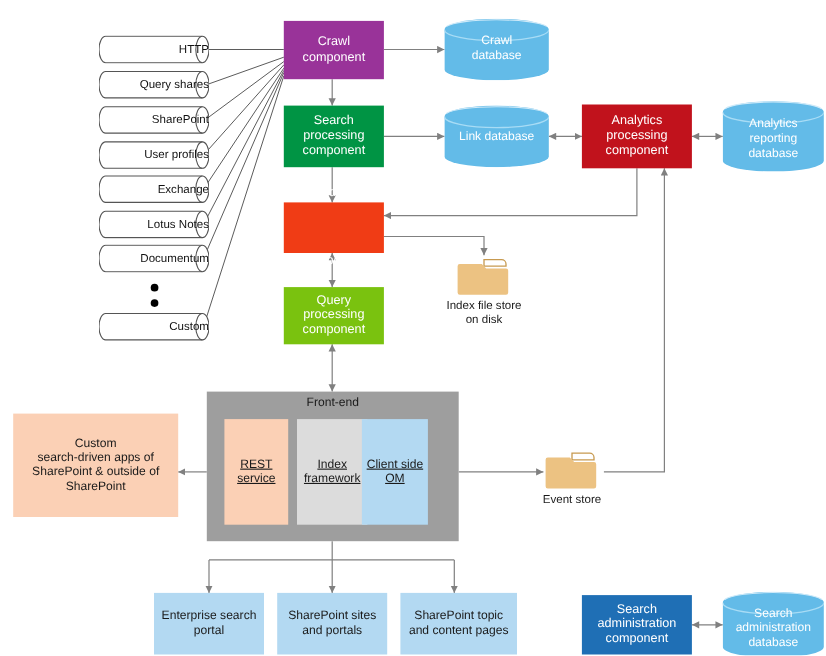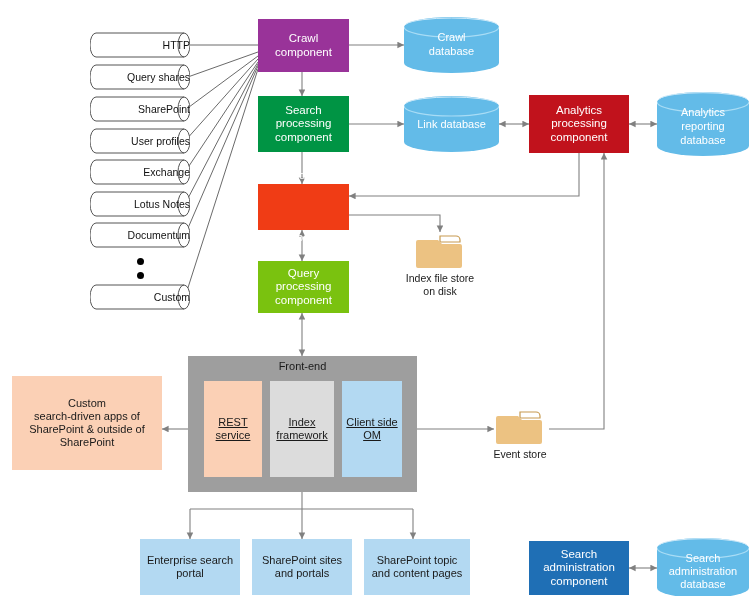--- a/index.html
+++ b/index.html
@@ -270,21 +270,21 @@
     <div class="fe-panel" style="left:16px;top:25px;width:58px;height:96px;background:#fbd0b5;flex-direction:column;">
       <span>REST</span>
       <span>service</span>
     </div>
 
     <div class="fe-panel" style="left:82px;top:25px;width:64px;height:96px;background:#dcdcdc;flex-direction:column;">
       <span>Index</span>
       <span>framework</span>
     </div>
 
-    <div class="fe-panel" style="left:154px;top:25px;width:60px;height:96px;background:#b3d9f2;flex-direction:column;">
+    <div class="fe-panel" style="left:141px;top:25px;width:60px;height:96px;background:#b3d9f2;flex-direction:column;">
       <span>Client side</span>
       <span>OM</span>
     </div>
   </div>
 
   <div class="node box-plain" style="left:140px;top:539px;width:100px;height:56px;background:#b3d9f2;flex-direction:column;">
     <span>Enterprise search</span>
     <span>portal</span>
   </div>
 

